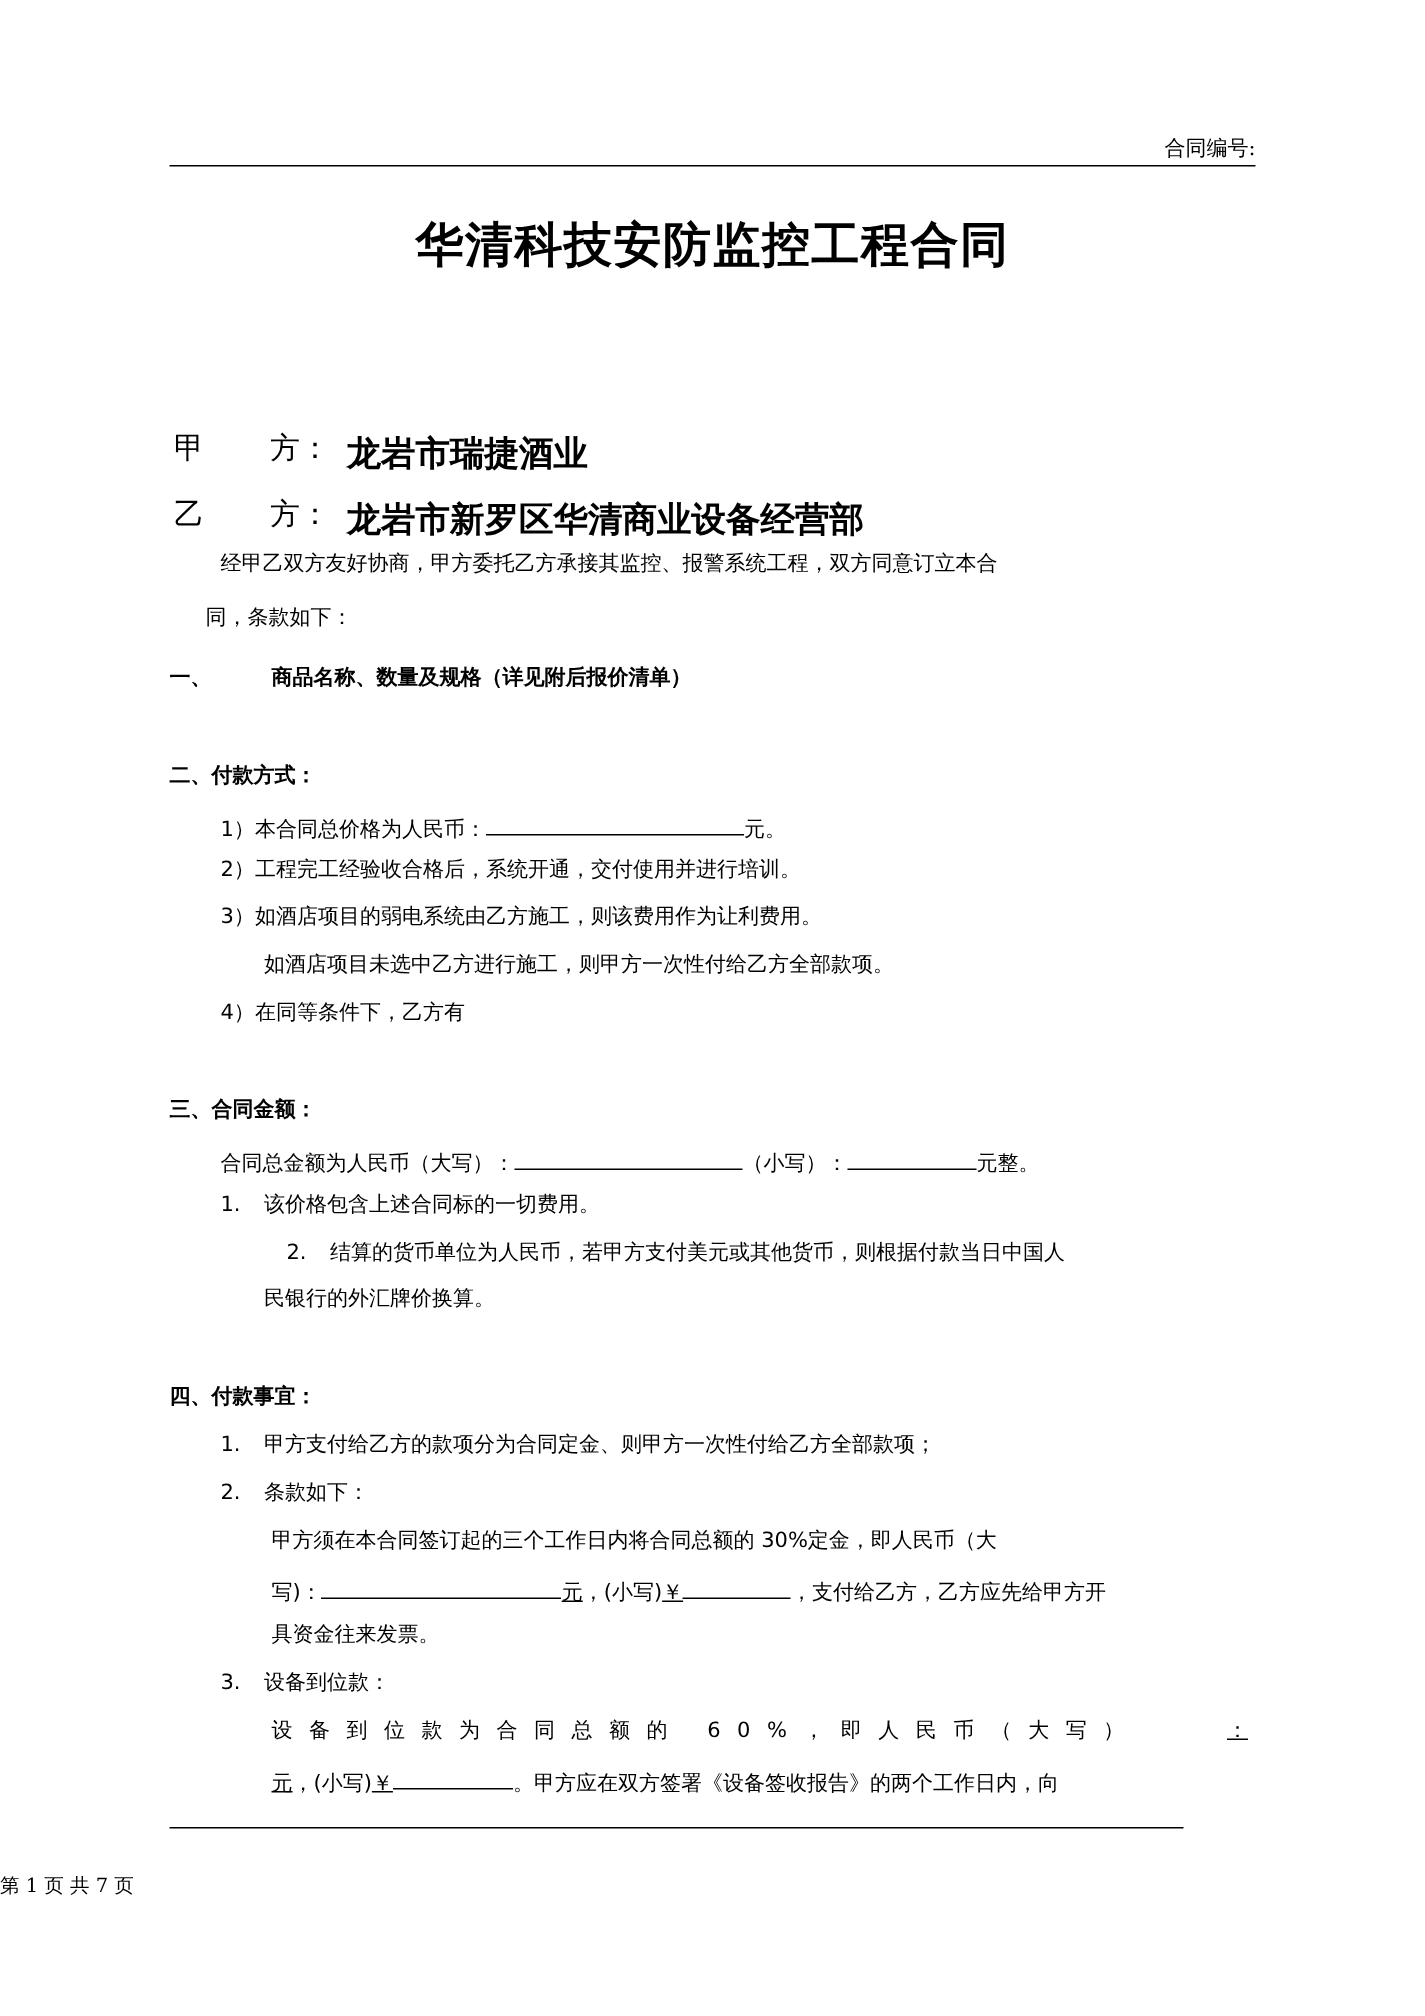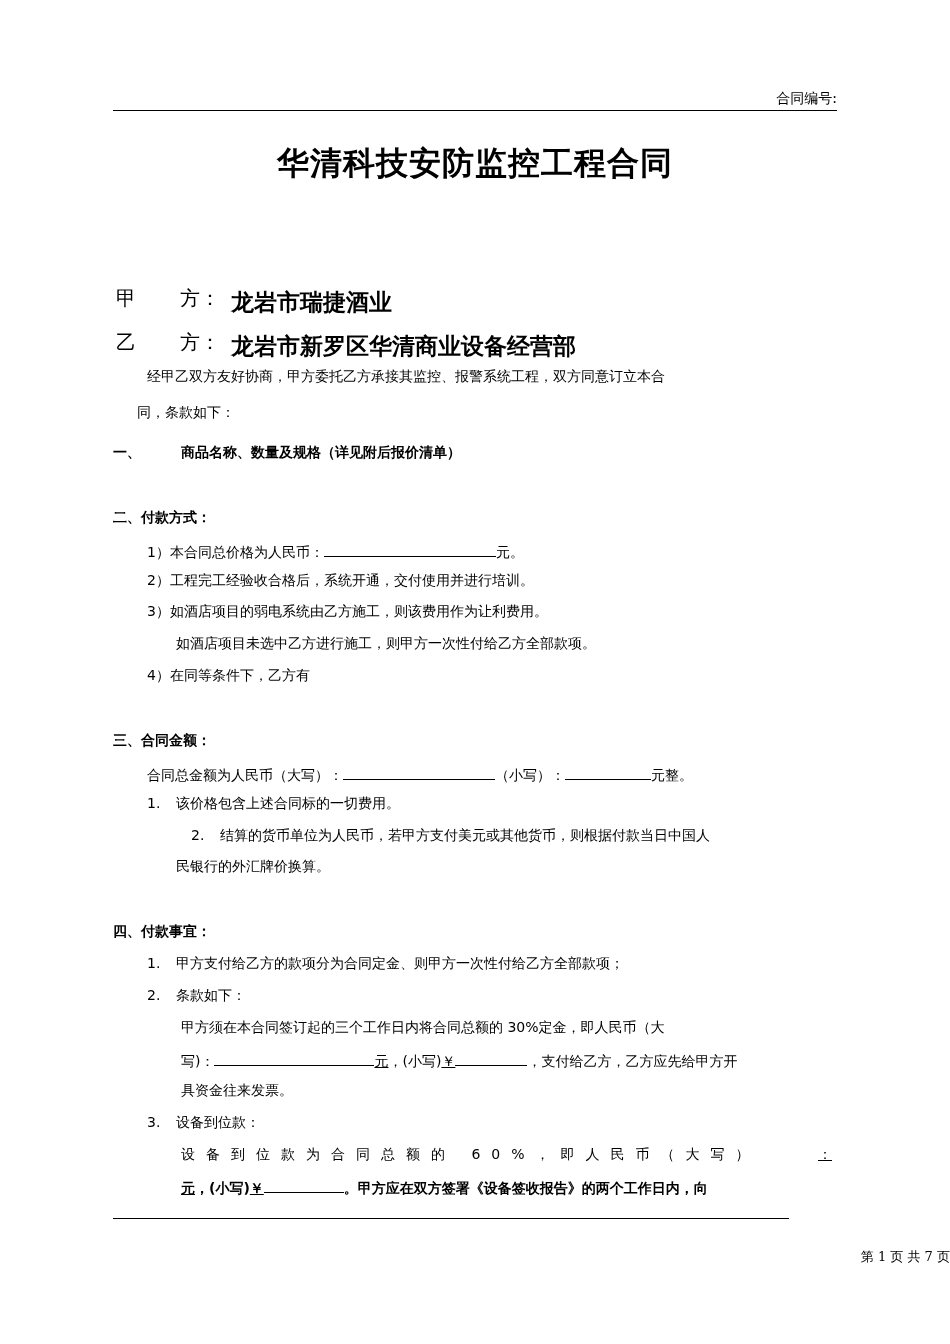--- a/index.html
+++ b/index.html
@@ -9,21 +9,21 @@
   .hdr-no { right: 113px; top: 90px; font-family: "DejaVu Serif", "Liberation Serif", serif; font-size: 14px; }
   .hdr-line { left: 113px; top: 110px; width: 724px; height: 0; border-top: 1.5px solid #000; }
   .title { left: 0; width: 950px; top: 142px; text-align: center; font-size: 32px; font-weight: bold; letter-spacing: 1px; }
   .party-label { font-size: 20px; }
   .party-name { font-size: 23px; font-weight: bold; }
   .body { font-size: 14px; line-height: 20px; }
   .bold { font-weight: bold; }
   .blank { display: inline-block; border-bottom: 1px solid #000; height: 17px; vertical-align: baseline; }
   .u { text-decoration: underline; }
   .foot-line { left: 113px; top: 1218px; width: 676px; height: 0; border-top: 1.5px solid #000; }
-  .page-no { left: 0; width: 950px; text-align: right; top: 1248px; font-family: "DejaVu Serif", "Liberation Serif", serif; font-size: 13px; }
+  .page-no { left: 0; width: 950px; text-align: left; top: 1248px; font-family: "DejaVu Serif", "Liberation Serif", serif; font-size: 13px; }
   .spaced { letter-spacing: 11px; }
 </style>
 </head>
 <body>
 
 <div class="abs hdr-no">合同编号:</div>
 <div class="abs hdr-line"></div>
 
 <div class="abs title">华清科技安防监控工程合同</div>
 
@@ -78,18 +78,18 @@
 <div class="abs body" style="left:181px; top:1017px;">甲方须在本合同签订起的三个工作日内将合同总额的 30%定金，即人民币（大</div>
 <div class="abs body" style="left:181px; top:1048px;">
   <span>写)：</span><span class="blank" style="width:160px;"></span><span class="u">元</span><span>，(小写)</span><span class="u">￥</span><span class="blank" style="width:72px;"></span><span>，支付给乙方，乙方应先给甲方开</span>
 </div>
 <div class="abs body" style="left:181px; top:1080px;">具资金往来发票。</div>
 <div class="abs body" style="left:147px; top:1112px;">
   <span style="display:inline-block; width:29px;">3.</span><span>设备到位款：</span>
 </div>
 <div class="abs body spaced" style="left:181px; top:1144px;">设备到位款为合同总额的 60%，即人民币（大写）</div>
 <div class="abs body u" style="left:818px; top:1144px;">：</div>
-<div class="abs body" style="left:181px; top:1175px;font-weight:bold;">
+<div class="abs body" style="left:181px; top:1175px;">
   <span class="u">元</span><span>，(小写)</span><span class="u">￥</span><span class="blank" style="width:80px;"></span><span>。甲方应在双方签署《设备签收报告》的两个工作日内，向</span>
 </div>
 
 <div class="abs foot-line"></div>
 <div class="abs page-no">第 1 页 共 7 页</div>
 
 </body></html>

